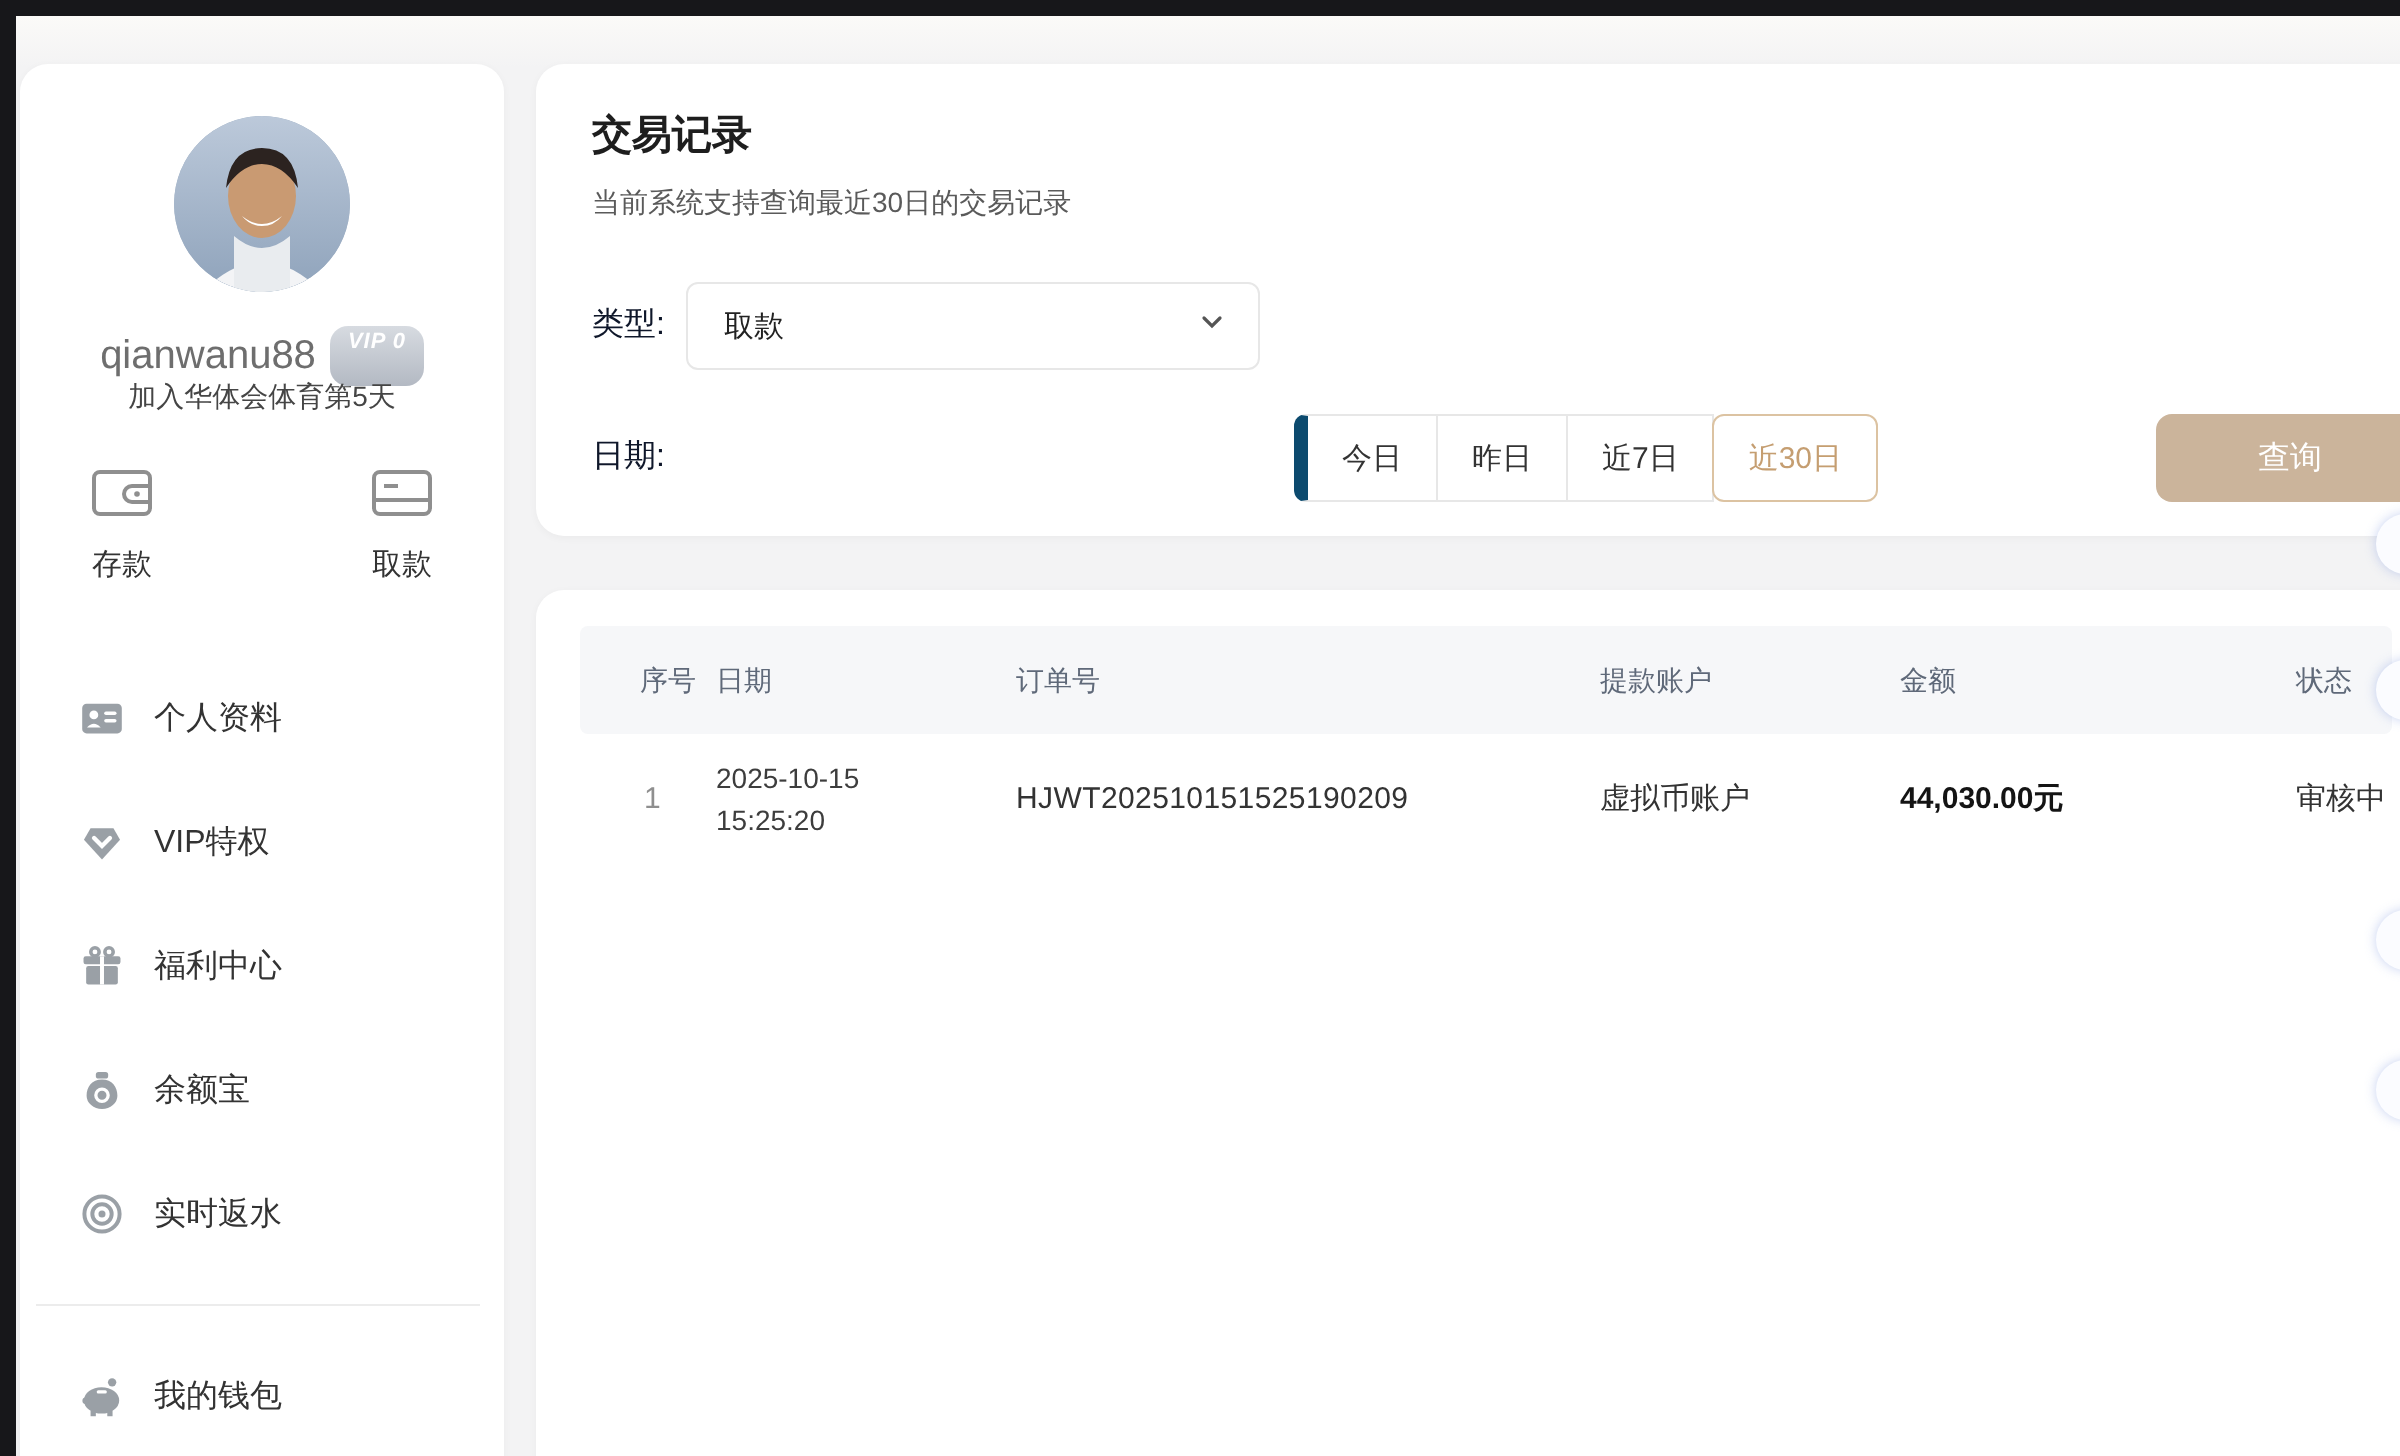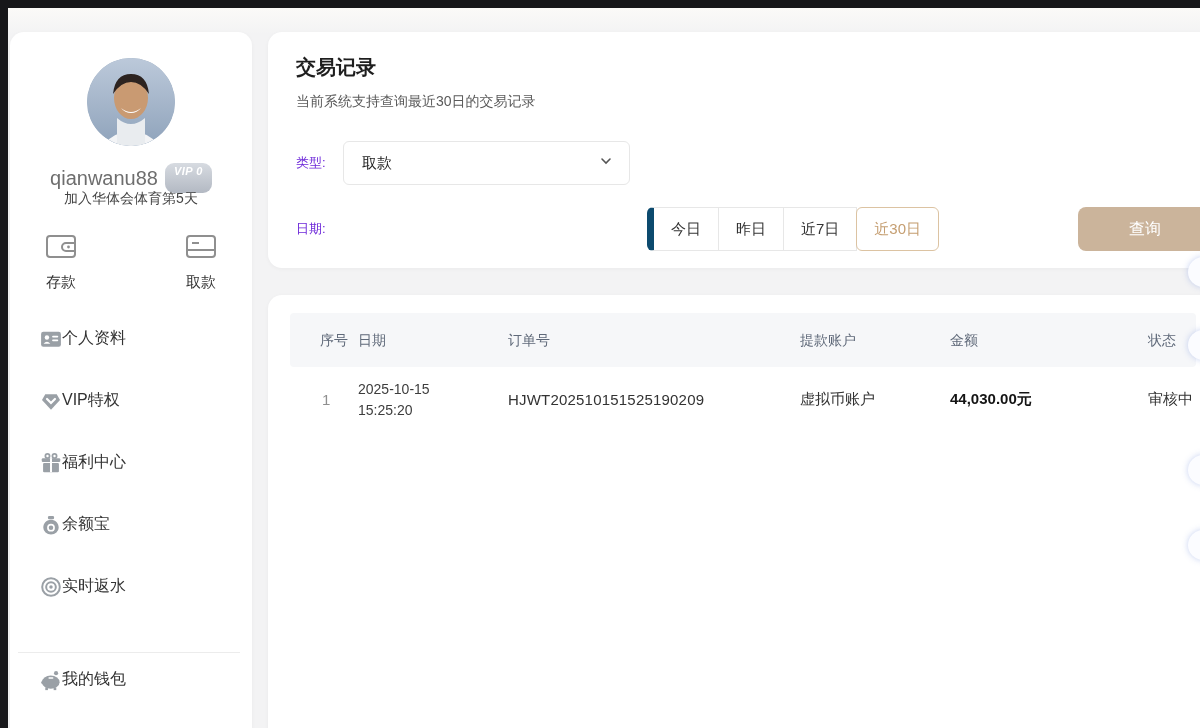--- a/index.html
+++ b/index.html
@@ -24,31 +24,31 @@
   .vip-badge { background:linear-gradient(180deg,#d7dbe1,#b3b9c3); color:#fff; font-size:11px; font-weight:bold;
                font-style:italic; padding:2px 9px 16px; border-radius:9px; letter-spacing:.5px; }
   .join-text { position:absolute; top:158px; width:100%; text-align:center; font-size:14px; color:#454545; }
 
   .quick-actions { position:absolute; top:196px; left:20px; right:20px; display:flex; justify-content:space-between; }
   .qa { width:62px; display:flex; flex-direction:column; align-items:center; gap:9px; cursor:pointer; }
   .qa svg { display:block; }
   .qa-label { font-size:15px; color:#333; }
 
   .menu { position:absolute; top:296px; left:0; right:0; }
-  .menu-item { display:flex; padding-left:30px; height:62px; cursor:pointer; }
+  .menu-item { display:flex; align-items:center; gap:15px; padding-left:30px; height:62px; cursor:pointer; }
   .menu-item .mi-label { font-size:16px; color:#333; }
   .menu-item svg { display:block; }
   .side-divider { position:absolute; top:620px; left:8px; right:12px; height:1px; background:#ececec; }
   .wallet-item { position:absolute; top:637px; left:0; right:0; height:58px; }
 
   
   .filter-card { left:268px; top:32px; right:-24px; height:236px; }
   .page-title { position:absolute; left:28px; top:22px; font-size:20px; font-weight:bold; color:#1e1e1e; }
   .page-subtitle { position:absolute; left:28px; top:61px; font-size:14px; color:#5a5a5a; }
-  .flabel { position:absolute; left:28px; font-size:13px; color:#6d28d9; height:44px; line-height:44px; }
+  .flabel { position:absolute; left:28px; font-size:16px; color:#0f172a; height:44px; line-height:44px; }
   .lab-type { top:109px; } .lab-date { top:175px; }
   .box { position:absolute; left:75px; width:287px; height:44px; border:1px solid #e7e7e7; border-radius:6px;
          background:#fff; display:flex; align-items:center; justify-content:space-between;
          padding:0 15px 0 18px; cursor:pointer; }
   .type-select { top:109px; } .date-input { top:175px; }
   .box-value { font-size:15px; color:#222; }
   .range-group { position:absolute; left:379px; top:175px; height:44px; display:flex; }
   .range-btn { padding:0 17px; background:#fff; border:1px solid #e7e7e7; border-left:none; font-size:15px;
                color:#333; display:flex; align-items:center; cursor:pointer; font-family:inherit; }
   .range-btn:first-child { border-left:7px solid #0c4a6e; border-radius:6px 0 0 6px; }

